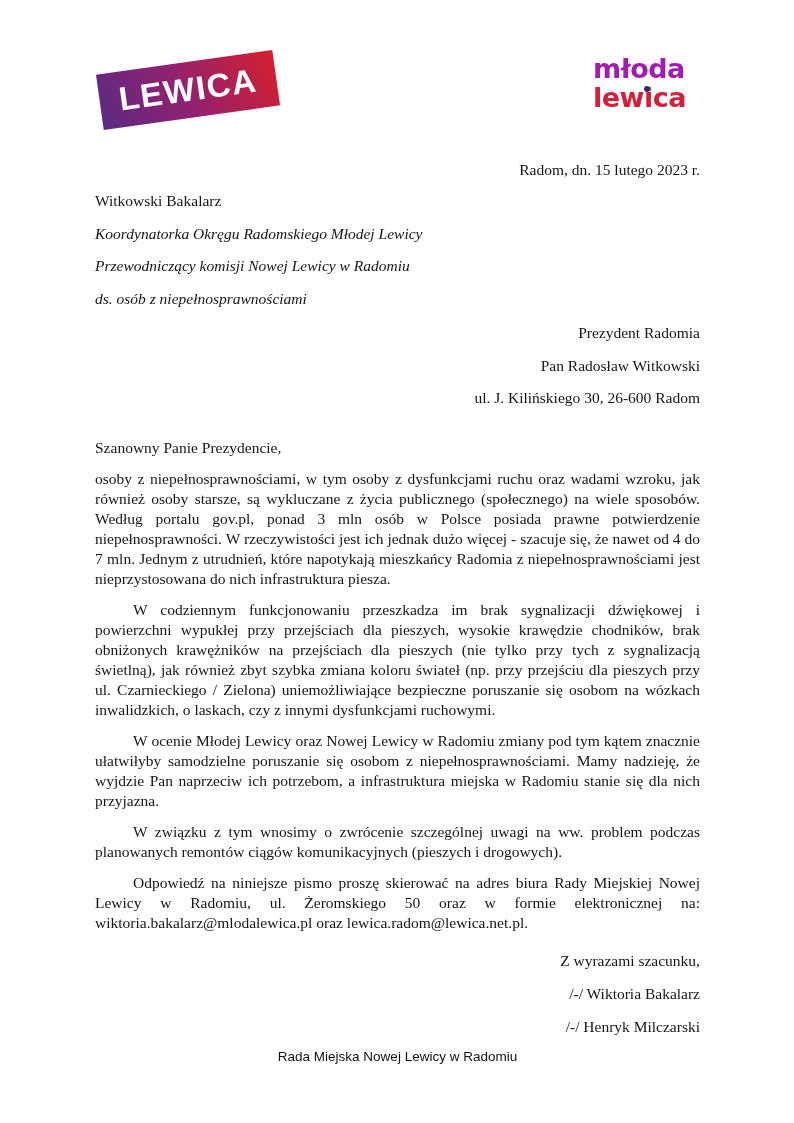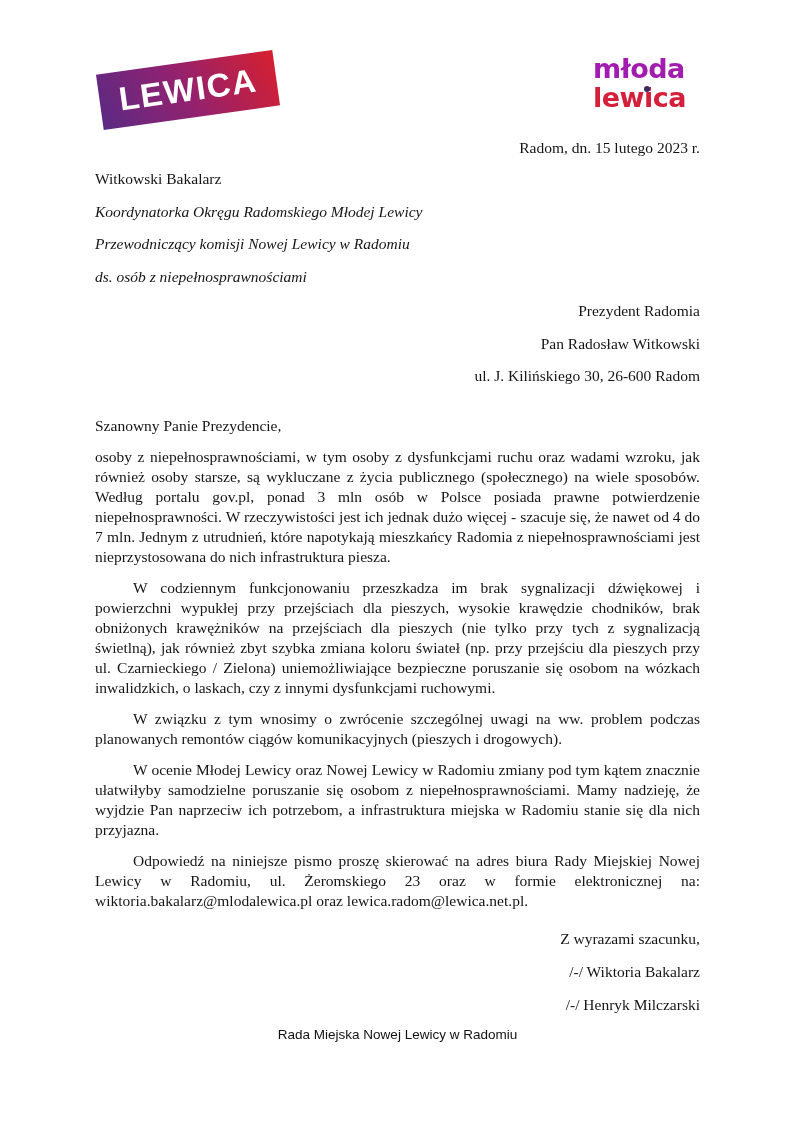--- a/index.html
+++ b/index.html
@@ -59,21 +59,21 @@
     position: absolute;
     left: 51px;
     top: 3px;
     width: 6px;
     height: 6px;
     border-radius: 50%;
     background: #3b2b63;
   }
   
   .date-line {
-    margin-top: 5px;
+    margin-top: 27px;
     text-align: right;
     line-height: 22px;
     font-family: Liberation Serif, serif;
   }
   .sender-block {
     margin-top: 4px;
     line-height: 32.5px;
   }
   .sender-block .italic { font-style: italic; }
   .recipient-block {
@@ -134,23 +134,23 @@
     <div>Prezydent Radomia</div>
     <div>Pan Radosław Witkowski</div>
     <div>ul. J. Kilińskiego 30, 26-600 Radom</div>
   </div>
 
   <div class="salutation">Szanowny Panie Prezydencie,</div>
 
   <div class="body-text">
     <p>osoby z niepełnosprawnościami, w tym osoby z dysfunkcjami ruchu oraz wadami wzroku, jak również osoby starsze, są wykluczane z życia publicznego (społecznego) na wiele sposobów. Według portalu gov.pl, ponad 3 mln osób w Polsce posiada prawne potwierdzenie niepełnosprawności. W rzeczywistości jest ich jednak dużo więcej - szacuje się, że nawet od 4 do 7 mln. Jednym z utrudnień, które napotykają mieszkańcy Radomia z niepełnosprawnościami jest nieprzystosowana do nich infrastruktura piesza.</p>
     <p class="indent">W codziennym funkcjonowaniu przeszkadza im brak sygnalizacji dźwiękowej i powierzchni wypukłej przy przejściach dla pieszych, wysokie krawędzie chodników, brak obniżonych krawężników na przejściach dla pieszych (nie tylko przy tych z sygnalizacją świetlną), jak również zbyt szybka zmiana koloru świateł (np. przy przejściu dla pieszych przy ul. Czarnieckiego / Zielona) uniemożliwiające bezpieczne poruszanie się osobom na wózkach inwalidzkich, o laskach, czy z innymi dysfunkcjami ruchowymi.</p>
+    <p class="indent">W ocenie Młodej Lewicy oraz Nowej Lewicy w Radomiu zmiany pod tym kątem znacznie ułatwiłyby samodzielne poruszanie się osobom z niepełnosprawnościami. Mamy nadzieję, że wyjdzie Pan naprzeciw ich potrzebom, a infrastruktura miejska w Radomiu stanie się dla nich przyjazna.</p>
     <p class="indent">W związku z tym wnosimy o zwrócenie szczególnej uwagi na ww. problem podczas planowanych remontów ciągów komunikacyjnych (pieszych i drogowych).</p>
-    <p class="indent">W ocenie Młodej Lewicy oraz Nowej Lewicy w Radomiu zmiany pod tym kątem znacznie ułatwiłyby samodzielne poruszanie się osobom z niepełnosprawnościami. Mamy nadzieję, że wyjdzie Pan naprzeciw ich potrzebom, a infrastruktura miejska w Radomiu stanie się dla nich przyjazna.</p>
-    <p class="indent">Odpowiedź na niniejsze pismo proszę skierować na adres biura Rady Miejskiej Nowej Lewicy w Radomiu, ul. Żeromskiego 23 oraz w formie elektronicznej na: wiktoria.bakalarz@mlodalewica.pl oraz lewica.radom@lewica.net.pl.</p>
+    <p class="indent">Odpowiedź na niniejsze pismo proszę skierować na adres biura Rady Miejskiej Nowej Lewicy w Radomiu, ul. Żeromskiego 50 oraz w formie elektronicznej na: wiktoria.bakalarz@mlodalewica.pl oraz lewica.radom@lewica.net.pl.</p>
   </div>
 
   <div class="closing-block">
     <div>Z wyrazami szacunku,</div>
     <div>/-/ Wiktoria Bakalarz</div>
     <div>/-/ Henryk Milczarski</div>
   </div>
 
   <div class="footer-address">
     <div>Rada Miejska Nowej Lewicy w Radomiu</div>

